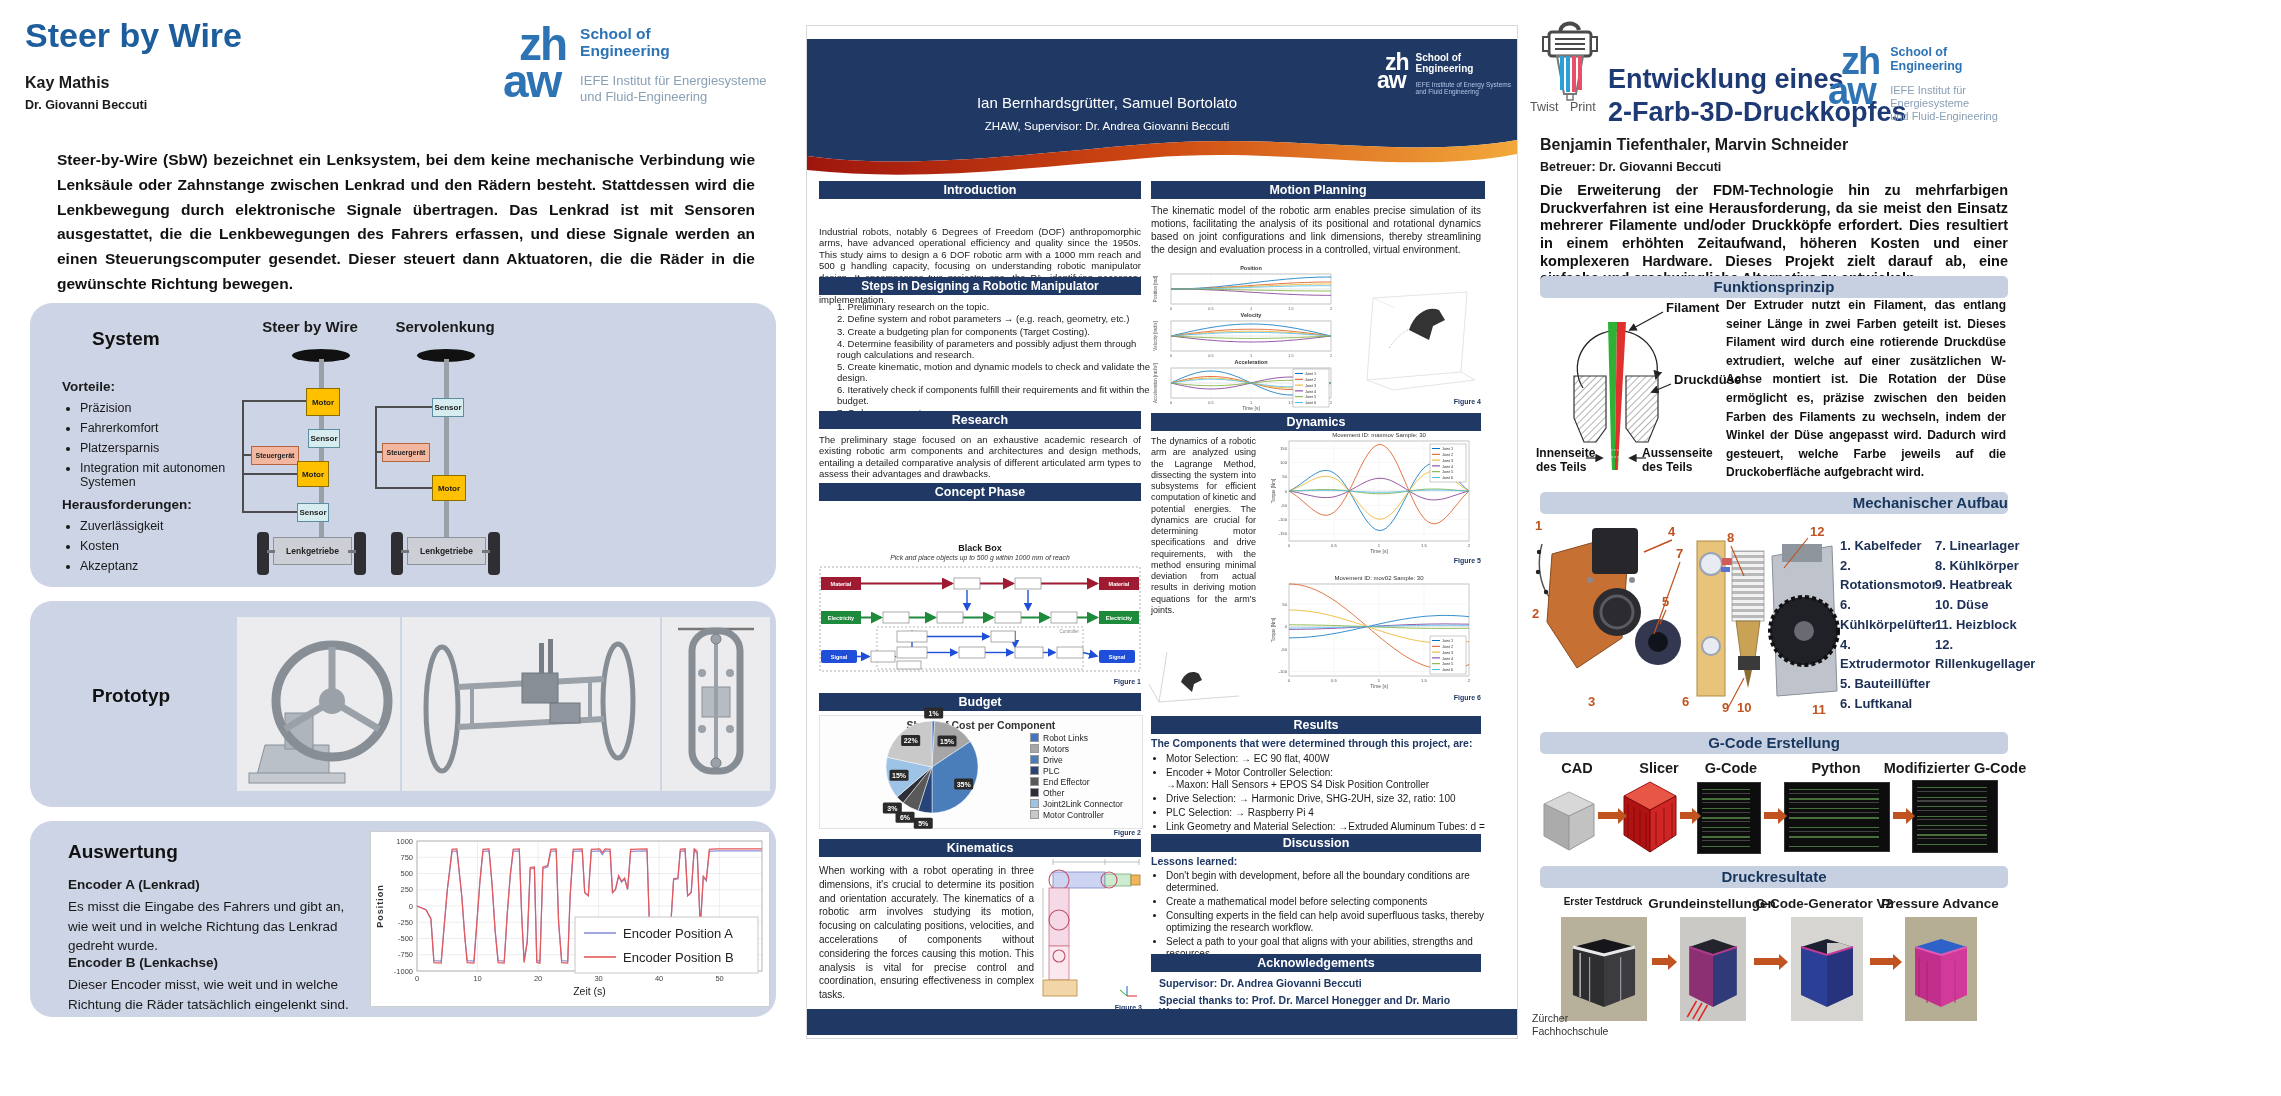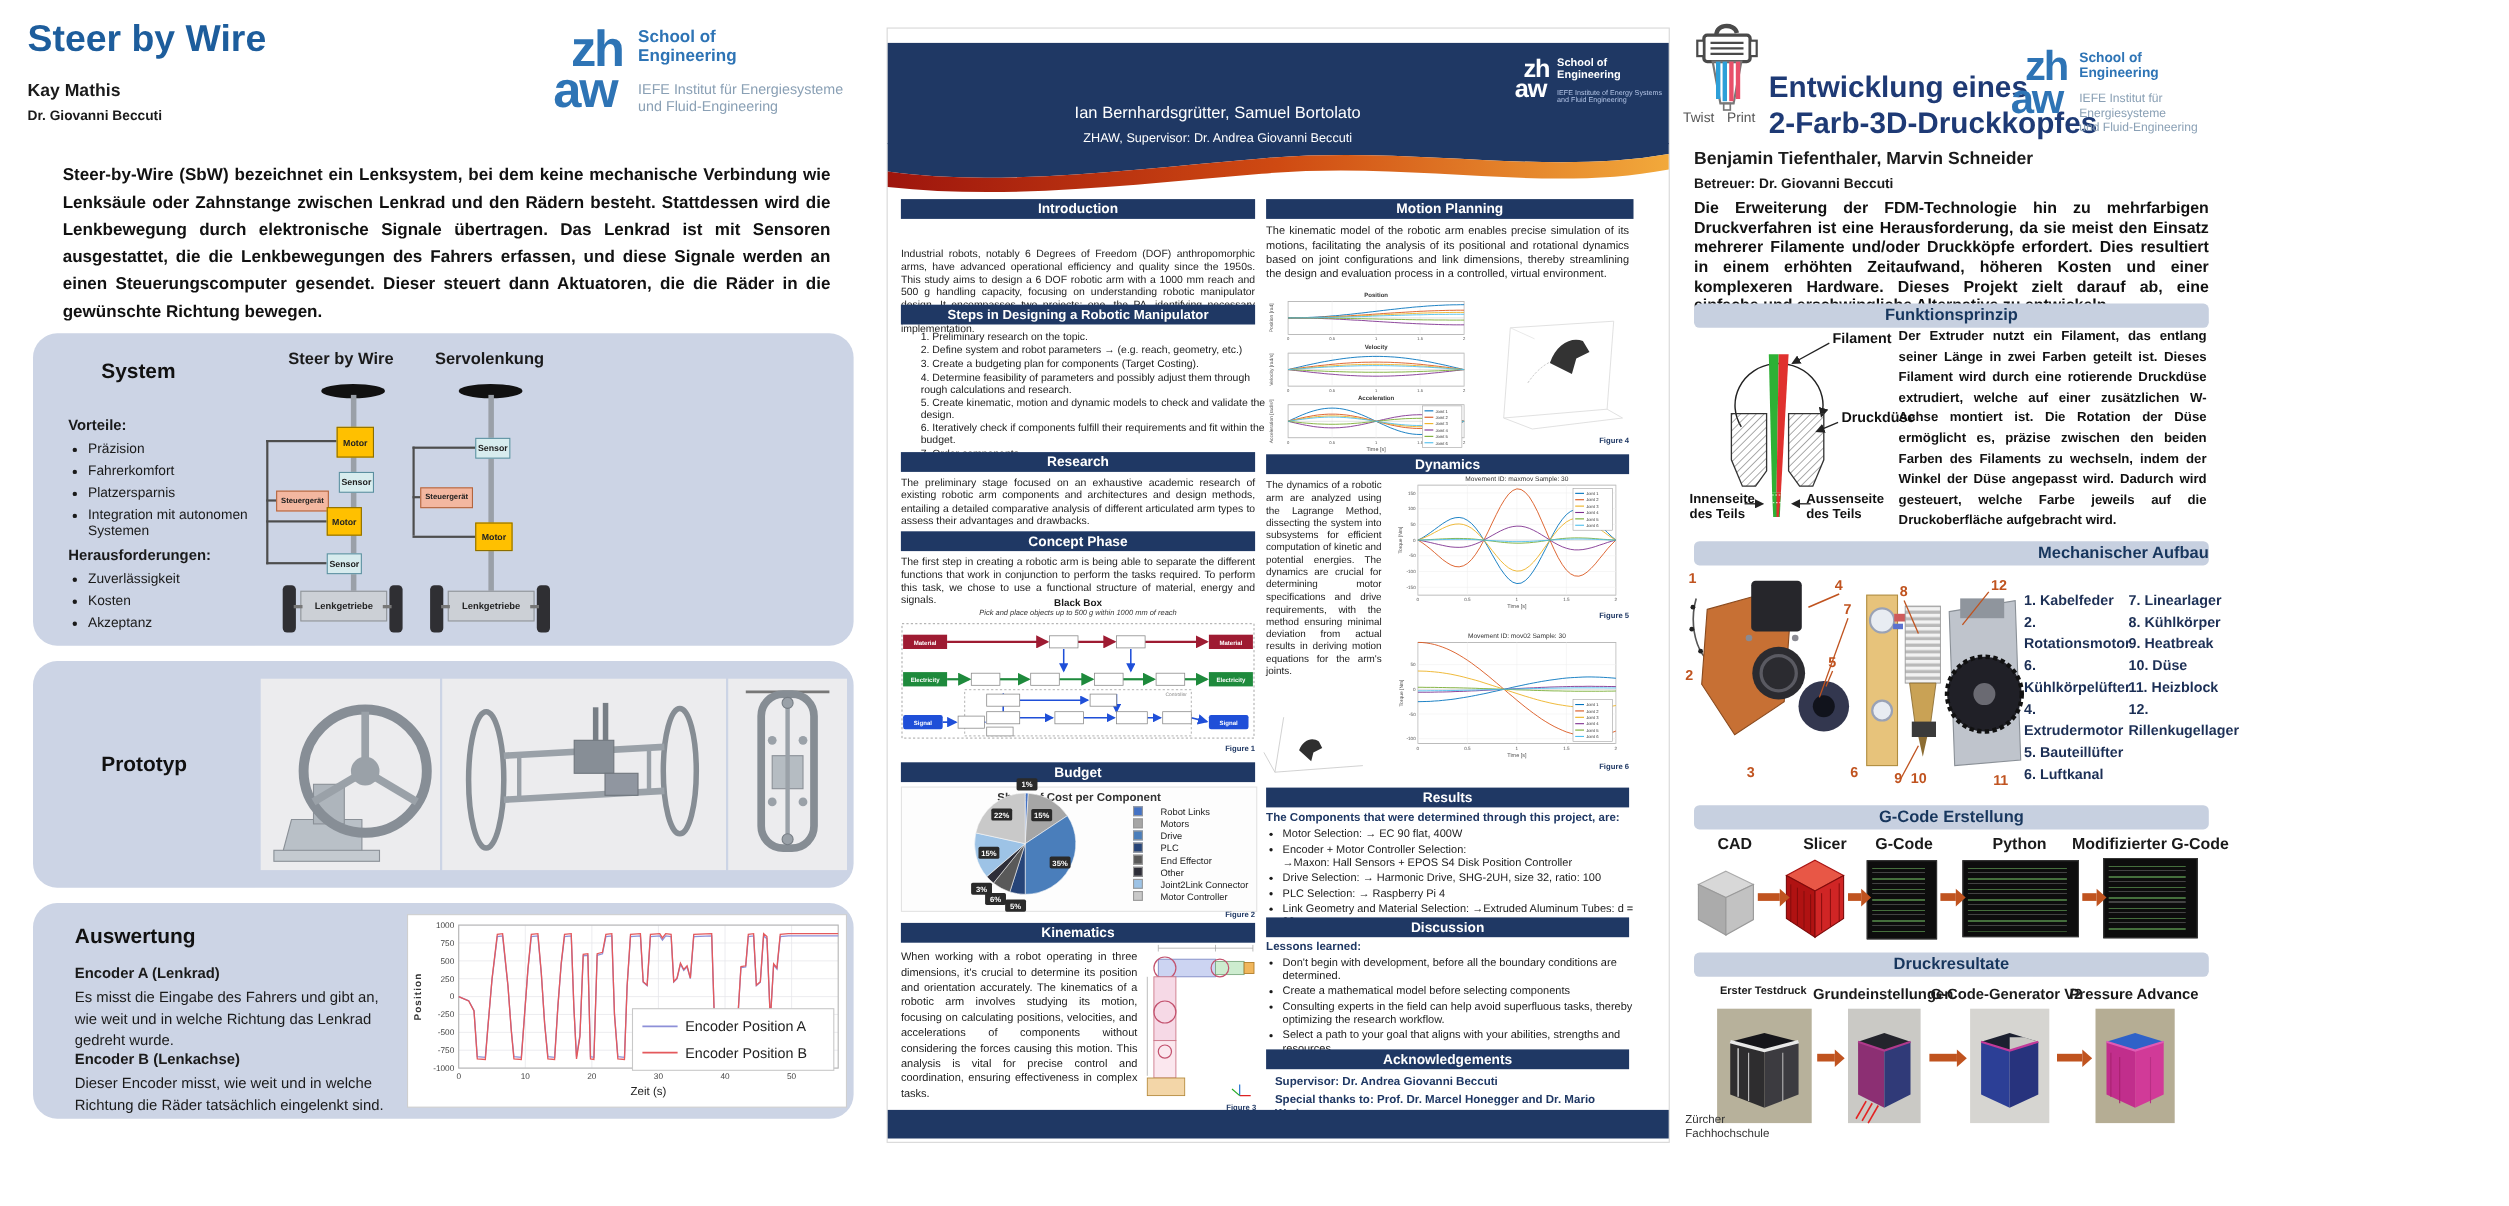--- a/index.html
+++ b/index.html
@@ -41,21 +41,21 @@
   .zmid .zl-inst{font-size:6.5px;color:#b3c4e6;margin-top:6px;}
   
   .poster-mid{position:absolute;left:806px;top:25px;width:712px;height:1014px;background:#fff;border:1px solid #d8d8d8;box-sizing:border-box;}
   .mbar{position:absolute;height:18px;background:#1f3864;color:#fff;font-weight:700;font-size:12.5px;line-height:18px;text-align:center;}
   .mtext{position:absolute;font-size:9.5px;line-height:1.2;color:#222;}
   .figlab{position:absolute;font-size:7px;font-weight:700;color:#1f3864;text-align:right;}
   .steps{margin:0;padding-left:16px;font-size:9.5px;line-height:1.14;}
   .steps li{margin-bottom:1.5px;list-style:none;}
   .mul{margin:0;padding-left:11px;font-size:10px;line-height:1.2;}
   .mul li{margin-bottom:2px;}
-  .plrow{display:flex;align-items:center;gap:16px;height:11px;font-size:8.5px;color:#222;}
+  .plrow{display:flex;align-items:center;gap:4px;height:11px;font-size:8.5px;color:#222;}
   .plsw{width:7px;height:7px;border:0.5px solid #999;display:inline-block;}
   
   .rp-title{font-size:27px;font-weight:700;color:#1e3a75;line-height:1.0;}
   .rbar{position:absolute;height:22px;background:#c7d0e0;border-radius:5px;color:#17365d;font-weight:700;font-size:15px;line-height:22px;text-align:center;left:12px;width:468px;}
   .rlabel{font-weight:700;font-size:13px;color:#111;}
   .parts{font-size:13px;font-weight:700;color:#1c2f55;line-height:19.7px;}
   .oarrow{position:absolute;background:#c0531f;height:7px;}
   .oarrow::after{content:"";position:absolute;right:-9px;top:-4.5px;border-left:9px solid #c0531f;border-top:8px solid transparent;border-bottom:8px solid transparent;}
   .codebox{position:absolute;background:#0d0d0d;border:1px solid #333;box-sizing:border-box;
     background-image:repeating-linear-gradient(to bottom, transparent 0 2px, rgba(106,176,92,.6) 2px 3.4px, transparent 3.4px 6px, rgba(205,205,205,.28) 6px 7px, transparent 7px 9.5px);
@@ -279,21 +279,20 @@
       <li>2.  Define system and robot parameters → (e.g. reach, geometry, etc.)</li>
       <li>3.  Create a budgeting plan for components (Target Costing).</li>
       <li>4.  Determine feasibility of parameters and possibly adjust them through rough calculations and research.</li>
       <li>5.  Create kinematic, motion and dynamic models to check and validate the design.</li>
       <li>6.  Iteratively check if components fulfill their requirements and fit within the budget.</li>
       <li>7.  Order components.</li>
     </ol>
     <div class="mbar" style="left:12px;top:385px;width:322px;">Research</div>
     <div class="mtext j" style="left:12px;top:408px;width:322px;">The preliminary stage focused on an exhaustive academic research of existing robotic arm components and architectures and design methods, entailing a detailed comparative analysis of different articulated arm types to assess their advantages and drawbacks.</div>
     <div class="mbar" style="left:12px;top:457px;width:322px;">Concept Phase</div>
-    <div class="mtext j" style="left:12px;top:480px;width:322px;">The first step in creating a robotic arm is being able to separate the different functions that work in conjunction to perform the tasks required. To perform this task, we chose to use a functional structure of material, energy and signals.</div>
     <div class="abs b c" style="left:12px;top:517px;width:322px;font-size:9px;">Black Box</div>
     <div class="abs c" style="left:12px;top:528px;width:322px;font-size:6.8px;font-style:italic;color:#333;">Pick and place objects up to 500 g within 1000 mm of reach</div>
     <svg id="bb-svg" class="abs" style="left:12px;top:537px;" width="322" height="112" viewBox="0 0 322 112">
       <defs>
         <marker id="mB" markerWidth="6" markerHeight="6" refX="5" refY="3" orient="auto">
             <path d="M0,0 L6,3 L0,6 Z" fill="#1f4fd8"></path>
           </marker>
         <marker id="mR" markerWidth="6" markerHeight="6" refX="5" refY="3" orient="auto">
             <path d="M0,0 L6,3 L0,6 Z" fill="#9e1b32"></path>
           </marker>

